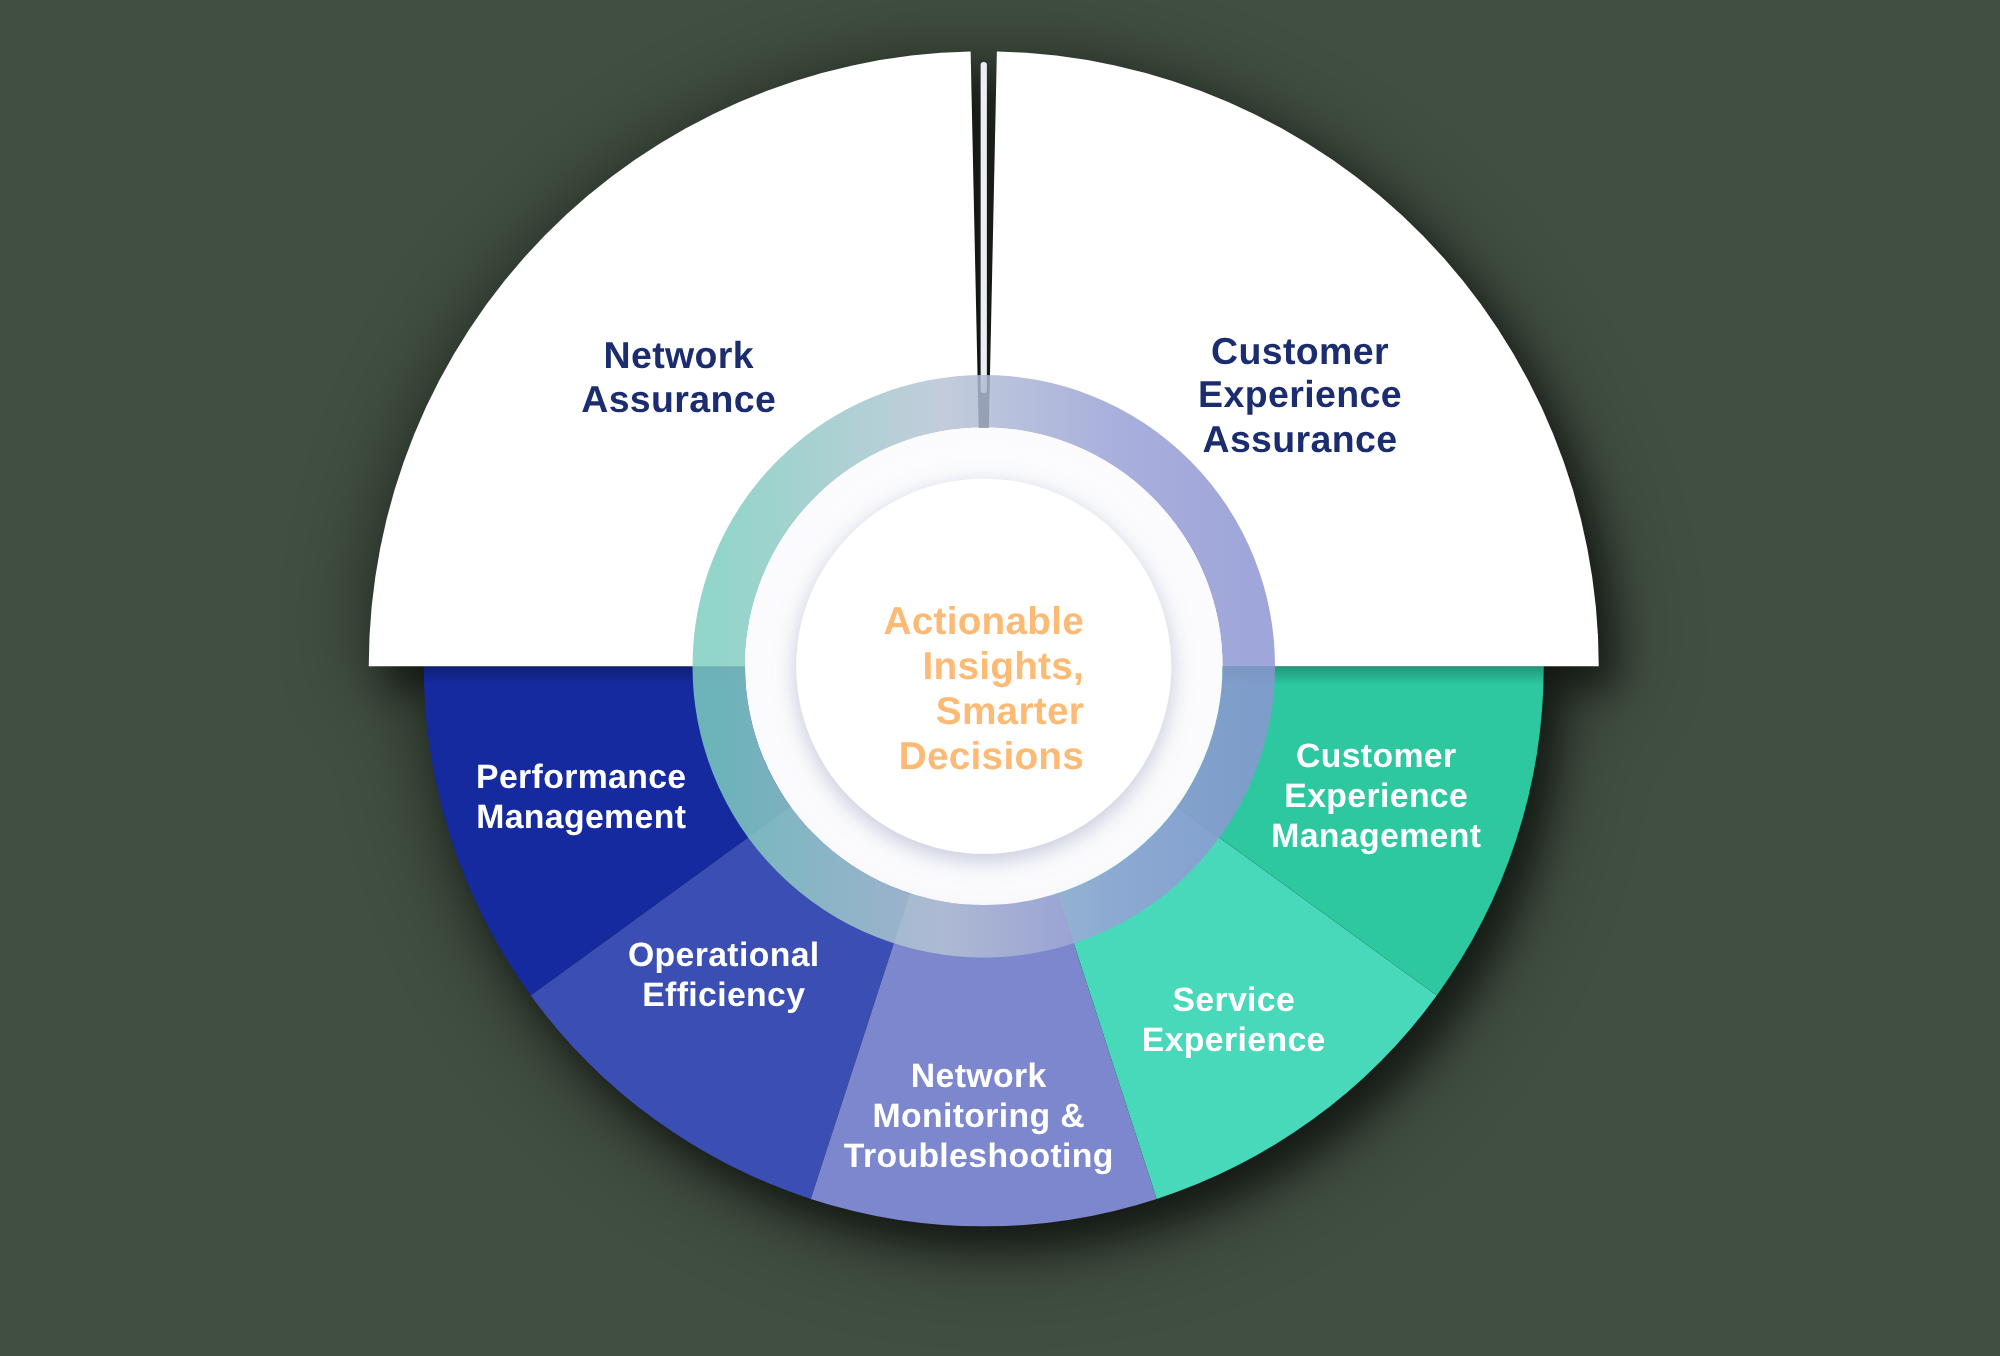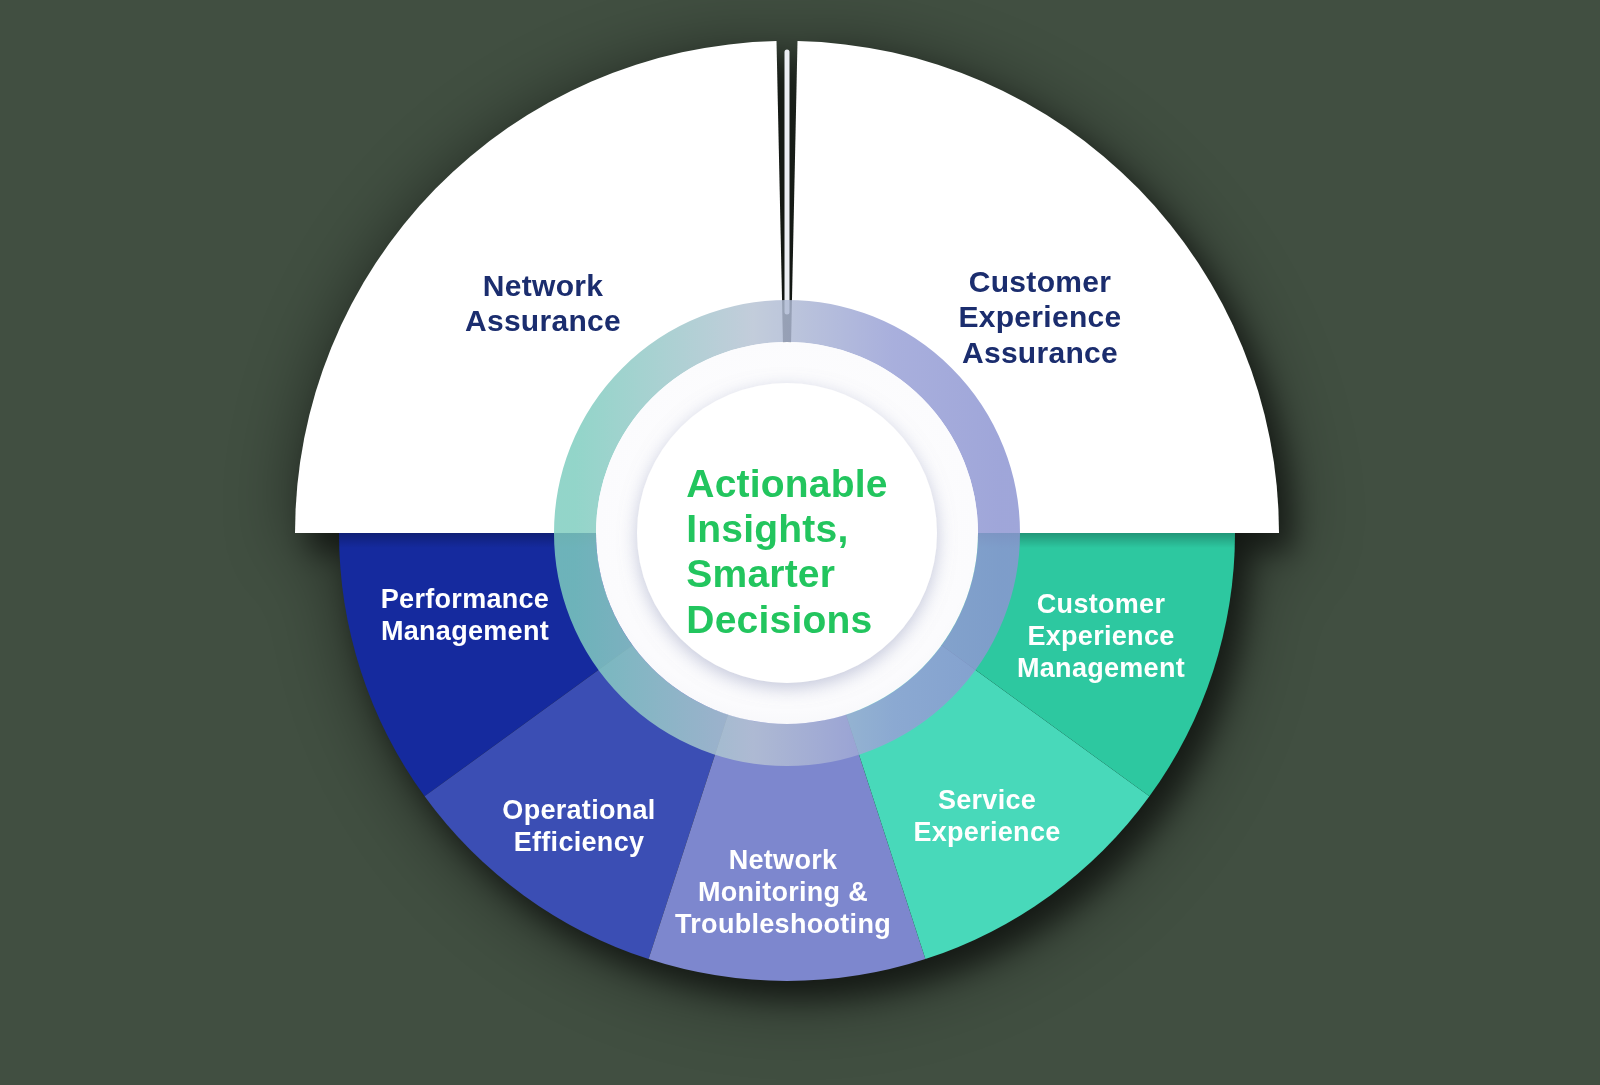--- a/index.html
+++ b/index.html
@@ -30,24 +30,24 @@
     font-weight: 600;
     letter-spacing: 0.3px;
     pointer-events: none;
     line-height: 1.18;
   }
   .label-dark  { color: #1b2d6e; font-size: 30px; }
   .label-light { color: #ffffff; font-size: 27px; }
   .center-label {
     position: absolute;
     transform: translate(-50%, -50%);
-    text-align: left;
+    text-align: right;
     white-space: pre-line;
-    color: #22c55e;
-    font-size: 39px;
+    color: #fdba74;
+    font-size: 31px;
     font-weight: 700;
     line-height: 1.16;
     letter-spacing: 0.2px;
     pointer-events: none;
   }
 </style>
 </head>
 <body>
 
 <div class="stage">
@@ -96,24 +96,24 @@
     </svg>
   </div>
 
   <div class="seg-label label-dark" style="left:543px; top:303px;">Network
 Assurance</div>
 
   <div class="seg-label label-dark" style="left:1040px; top:317px;">Customer
 Experience
 Assurance</div>
 
-  <div class="seg-label label-light" style="left:465px; top:616px;">Performance
+  <div class="seg-label label-light" style="left:465px; top:638px;">Performance
 Management</div>
 
-  <div class="seg-label label-light" style="left:579px; top:827px;">Operational
+  <div class="seg-label label-light" style="left:579px; top:781px;">Operational
 Efficiency</div>
 
   <div class="seg-label label-light" style="left:783px; top:893px;">Network
 Monitoring &amp;
 Troubleshooting</div>
 
   <div class="seg-label label-light" style="left:987px; top:817px;">Service
 Experience</div>
 
   <div class="seg-label label-light" style="left:1101px; top:637px;">Customer

